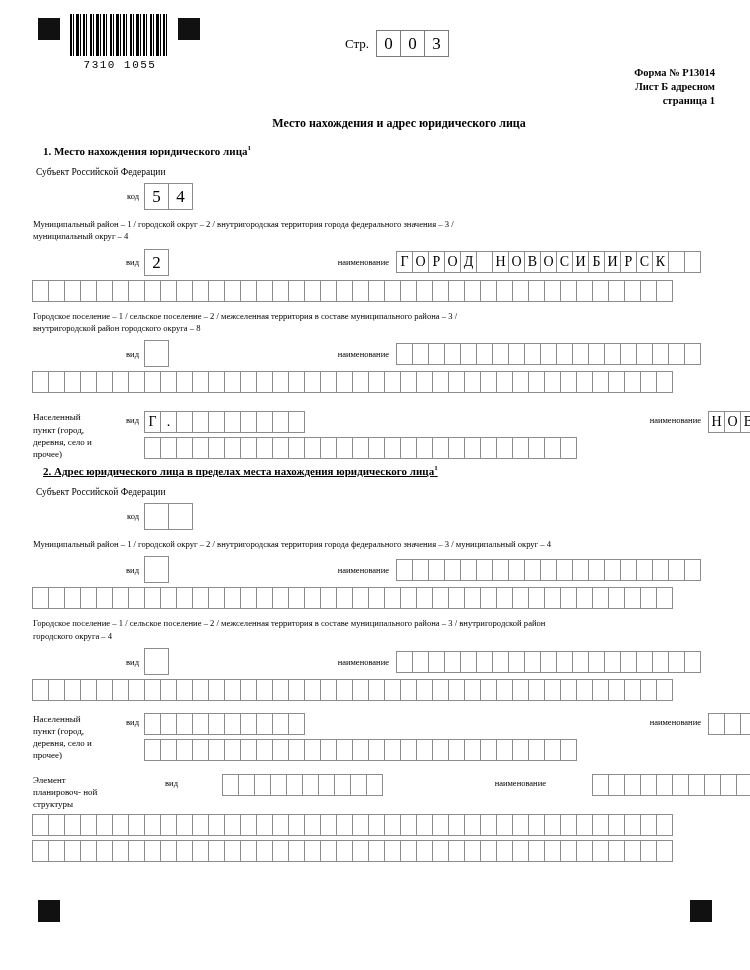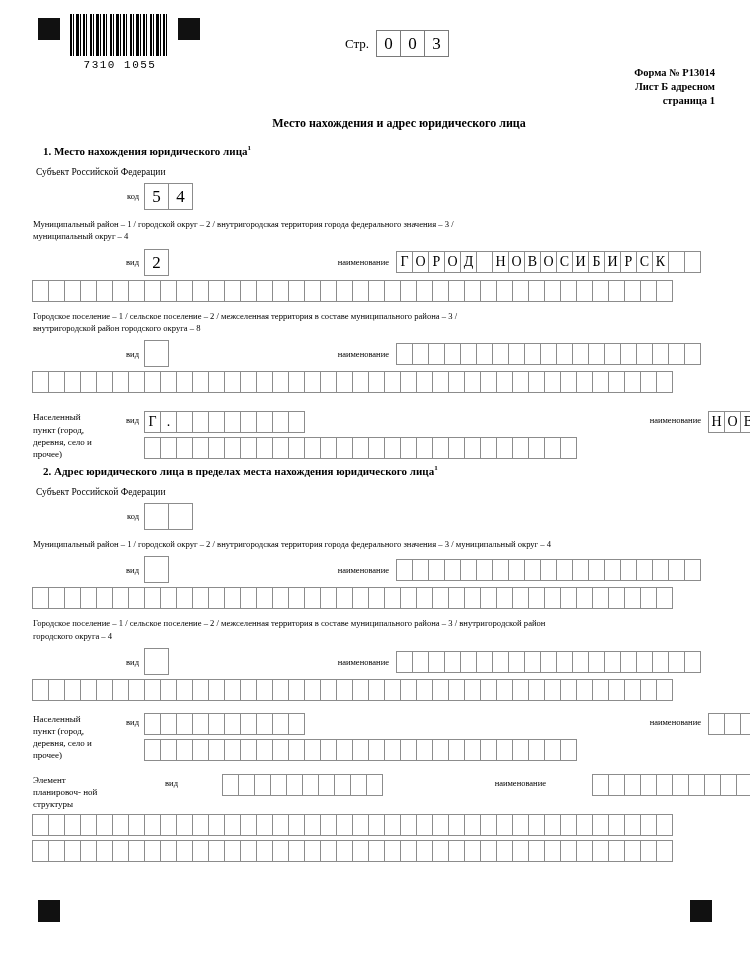--- a/index.html
+++ b/index.html
@@ -442,21 +442,21 @@
           </span>
       </span>
       <span class="name-label" style="width:124px;padding-right:8px;padding-top:4px;">наименование</span>
       <span class="grid">
           <span class="c">Н</span>
           <span class="c">О</span>
           <span class="c">В</span>
         </span>
     </div>
 
-    <div class="section-head" style=""><span>2. Адрес юридического лица в пределах места нахождения юридического лица</span><sup>1</sup></div>
+    <div class="section-head" style="text-decoration:underline;"><span>2. Адрес юридического лица в пределах места нахождения юридического лица</span><sup>1</sup></div>
 
     <div class="sub-label">Субъект Российской Федерации</div>
 
     <div class="row">
       <span class="vid-label" style="width:106px;">код</span>
       <span class="grid big">
         <span class="c"></span>
         <span class="c"></span>
       </span>
     </div>

